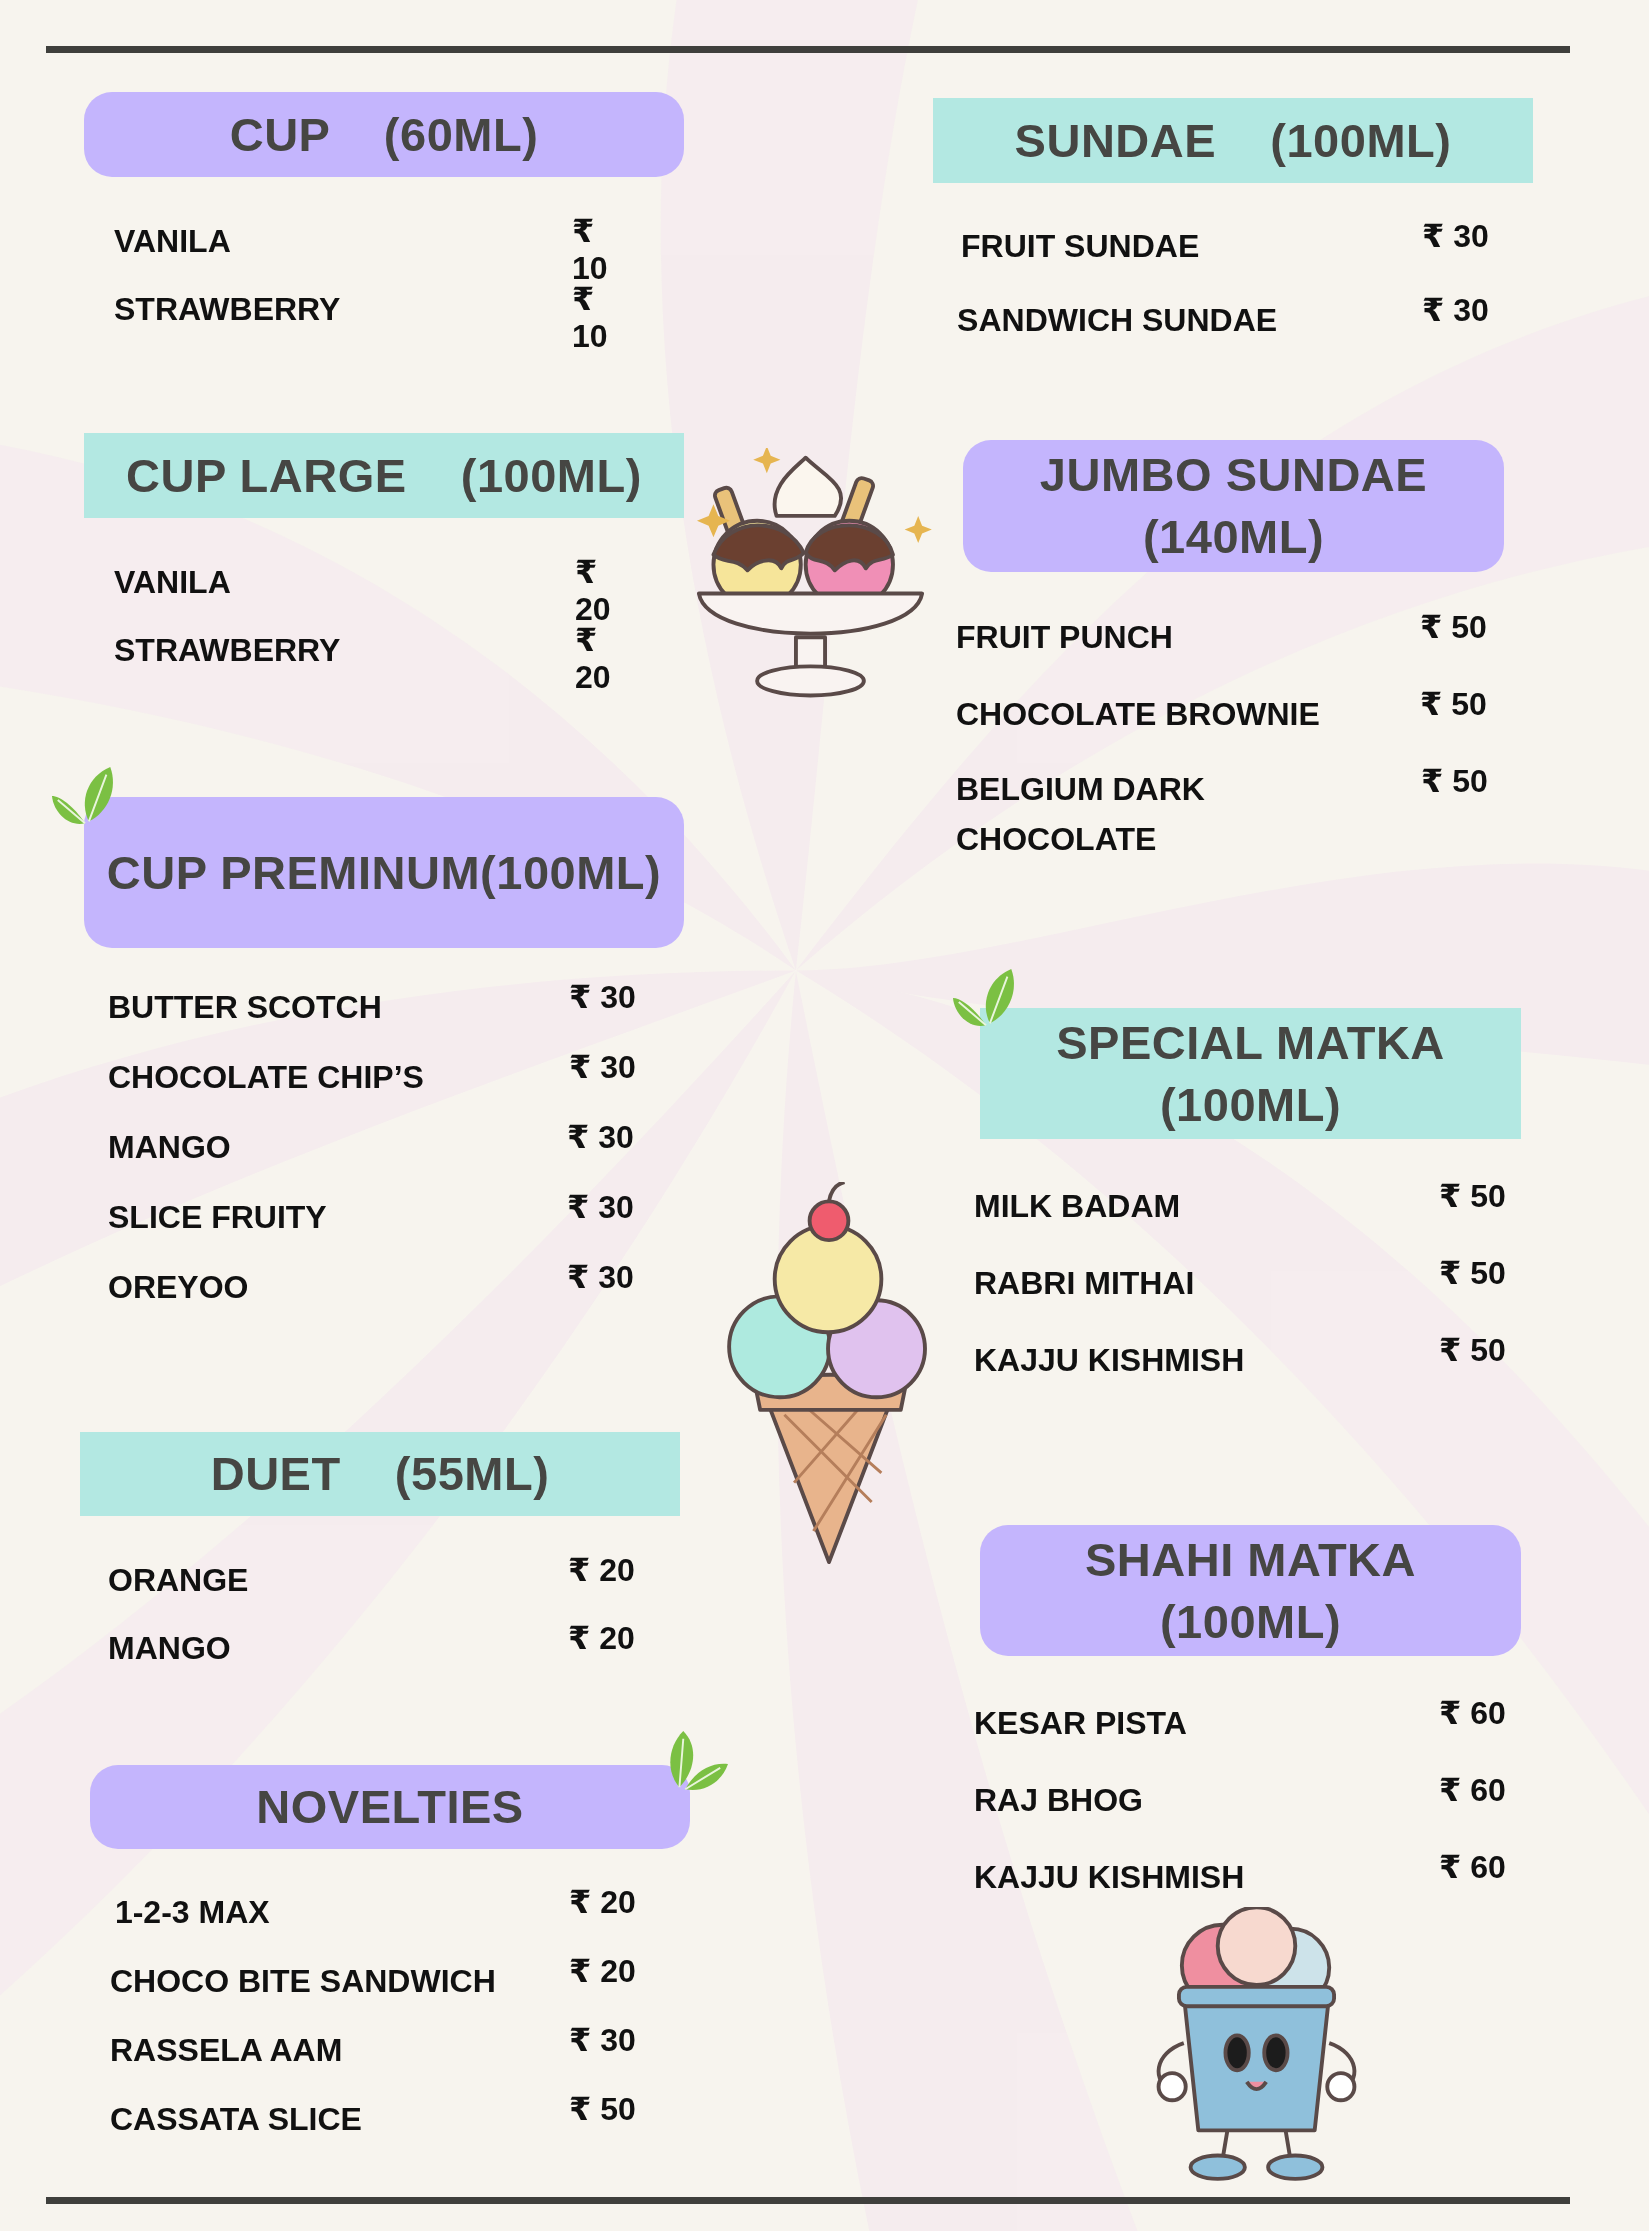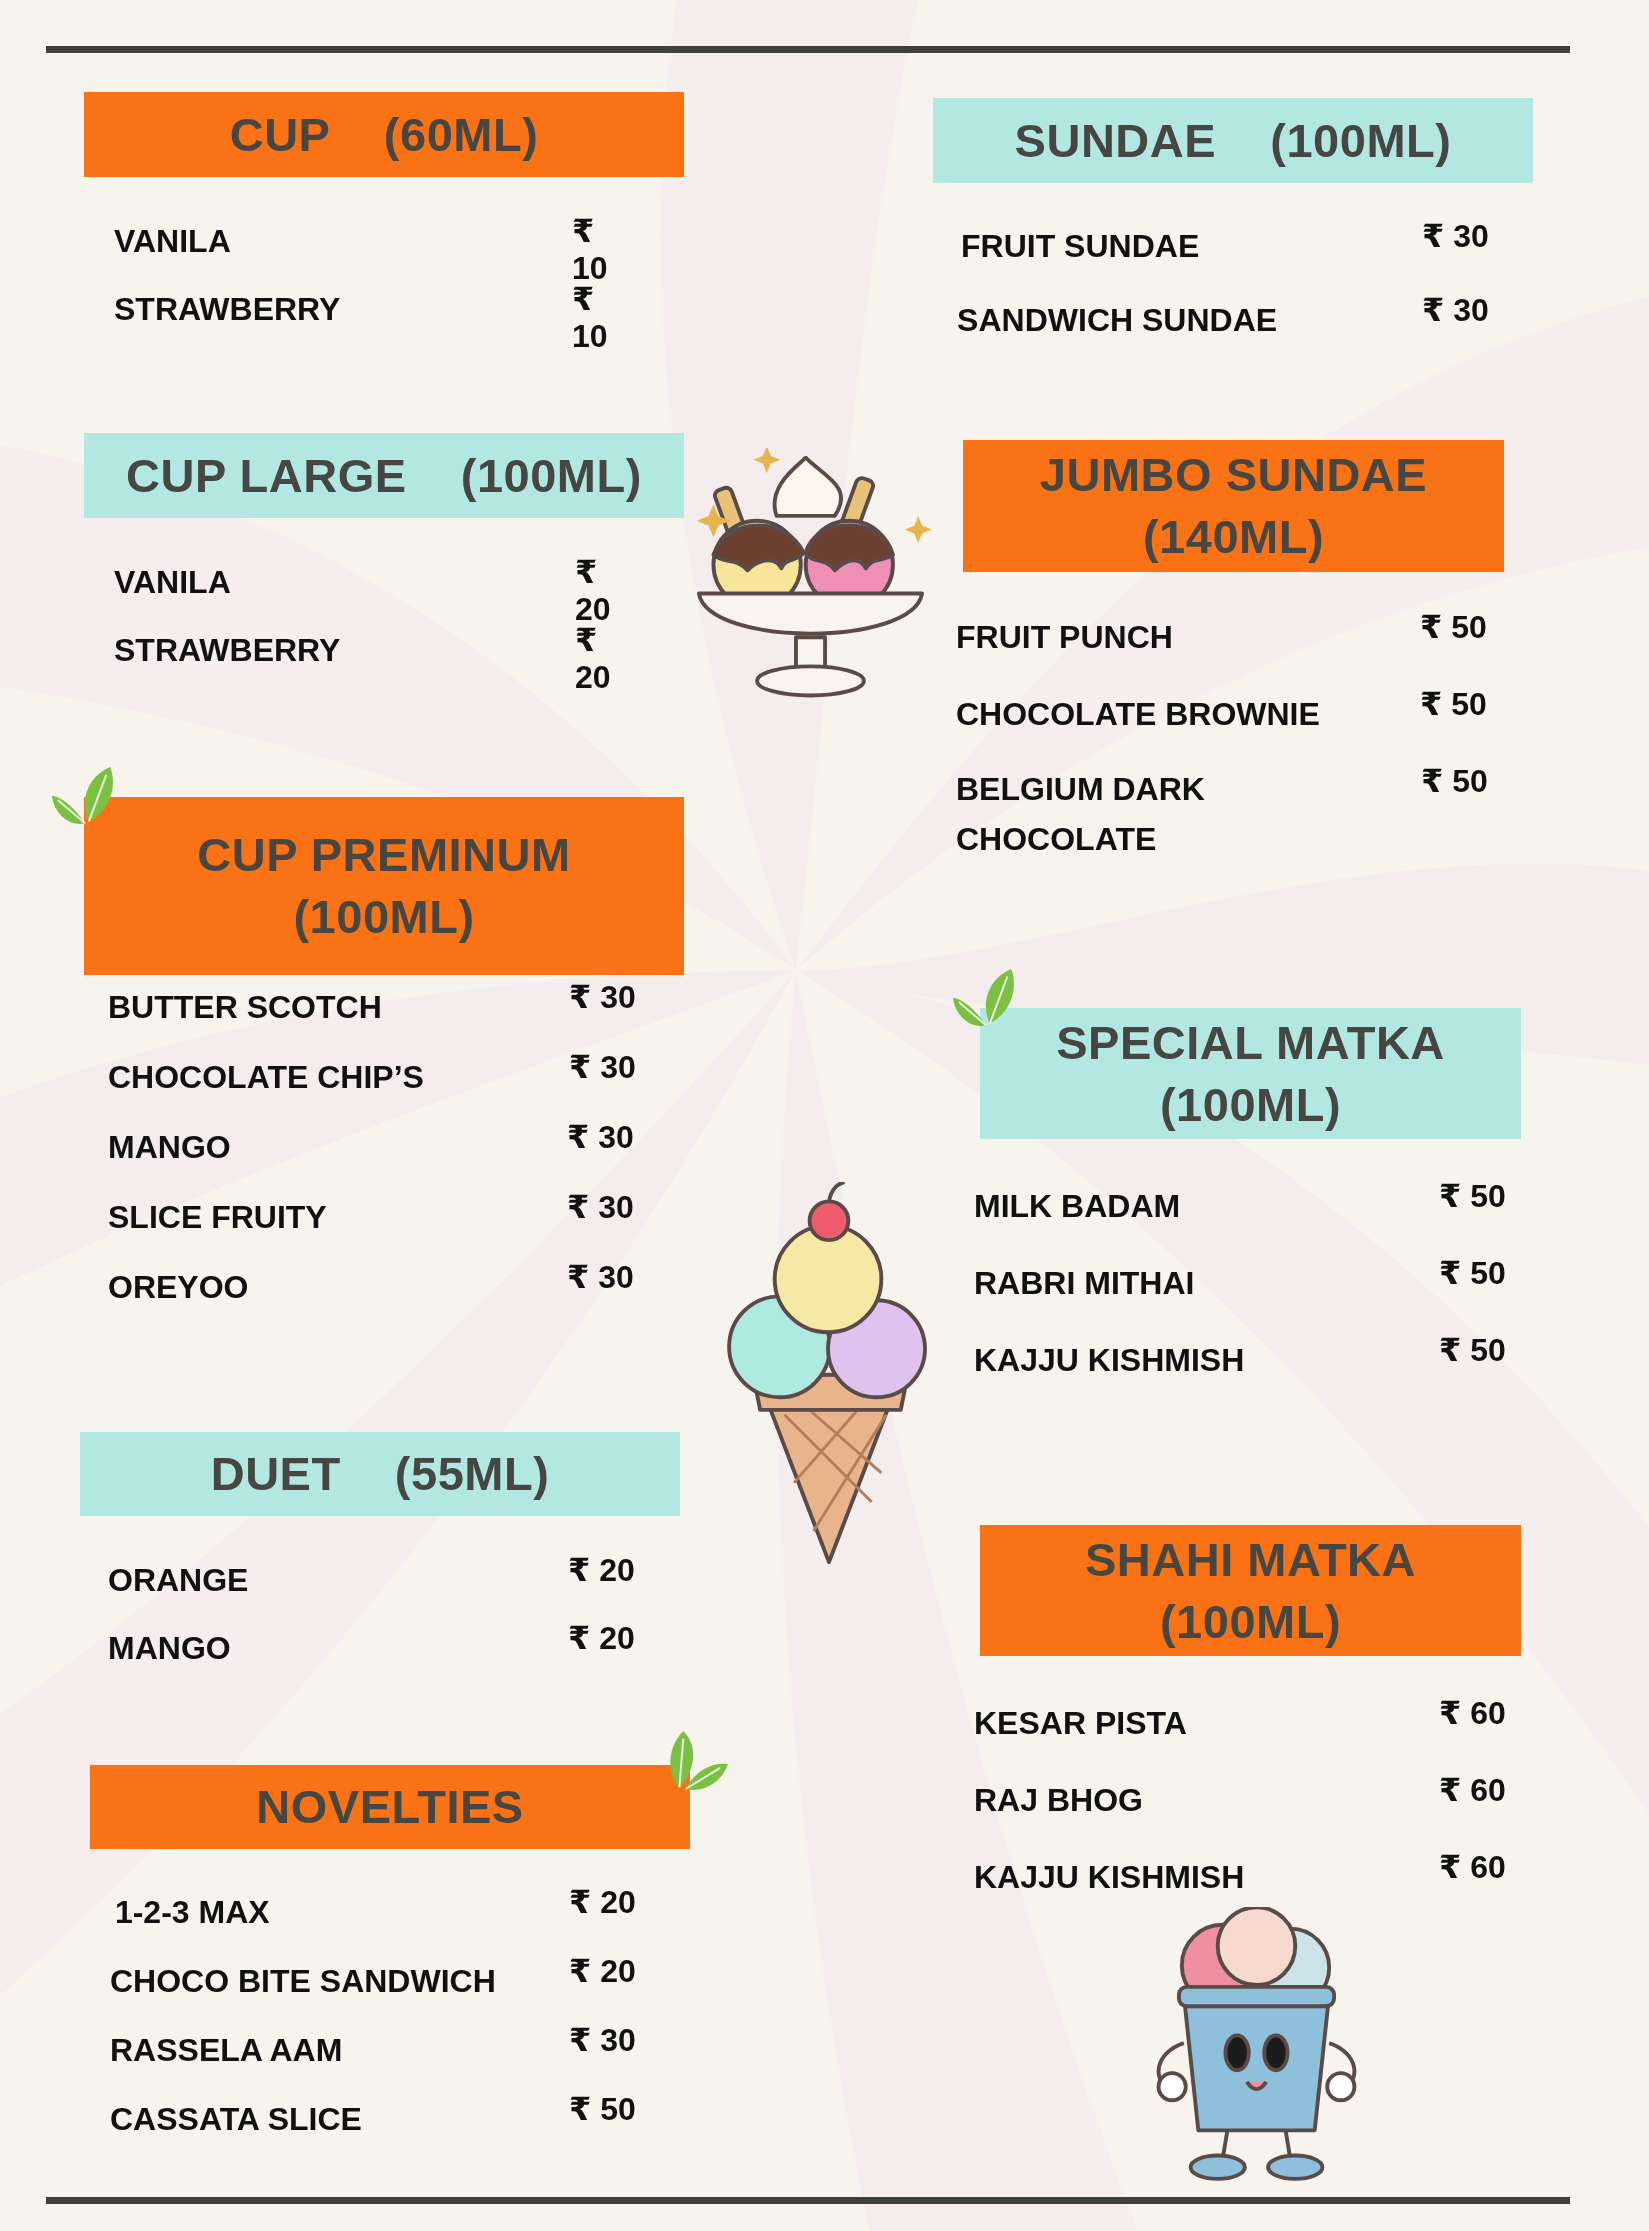--- a/index.html
+++ b/index.html
@@ -2,21 +2,21 @@
 <html><head>
 <meta charset="utf-8">
 <style>
   html,body{margin:0;padding:0;}
   body{width:1650px;height:2232px;position:relative;overflow:hidden;
     background:#f7f4ee;font-family:"Liberation Sans","DejaVu Sans",sans-serif;}
   .bg{position:absolute;inset:0;z-index:0;}
   .rule{position:absolute;left:46px;width:1524px;height:6.8px;background:#3f3f3c;z-index:2;}
   .hdr{position:absolute;z-index:2;display:flex;align-items:center;justify-content:center;
     text-align:center;color:#464643;font-weight:bold;font-size:47px;line-height:62px;letter-spacing:0.5px;}
-  .pink{background:#f97316;}
+  .pink{background:#c4b5fd;border-radius:28px;}
   .teal{background:#b3e8e2;}
   .items{position:absolute;z-index:2;}
   .row{position:relative;font-weight:bold;font-size:32px;color:#111;}
   .row .nm{position:absolute;left:0;top:0;margin-top:11px;}
   .row .pr{position:absolute;top:0;}
   .art{position:absolute;z-index:2;}
 </style>
 </head>
 <body>
 
@@ -57,21 +57,21 @@
   <div class="row" style="height:68px;">
       <span class="nm">VANILA</span>
       <span class="pr" style="left:461px;">₹ 20</span>
     </div>
   <div class="row" style="height:68px;">
       <span class="nm">STRAWBERRY</span>
       <span class="pr" style="left:461px;">₹ 20</span>
     </div>
 </div>
 
-<div class="hdr pink" style="left:84px;top:797px;width:600px;height:178px;flex-direction:column;">
+<div class="hdr pink" style="left:84px;top:797px;width:600px;height:151px;flex-direction:row;">
   <span>CUP PREMINUM</span>
   <span>(100ML)</span>
 </div>
 <div class="items" style="left:108px;top:978px;width:543px;">
   <div class="row" style="height:70px;">
       <span class="nm">BUTTER SCOTCH</span>
       <span class="pr" style="left:461px;">₹ 30</span>
     </div>
   <div class="row" style="height:70px;">
       <span class="nm">CHOCOLATE CHIP’S</span>

